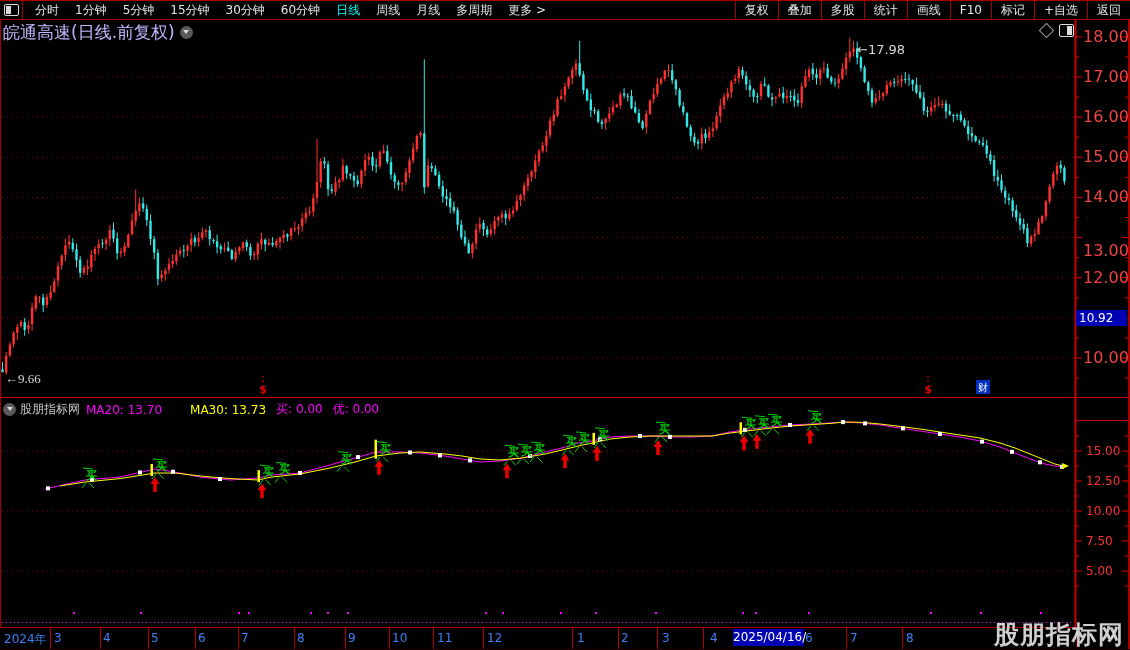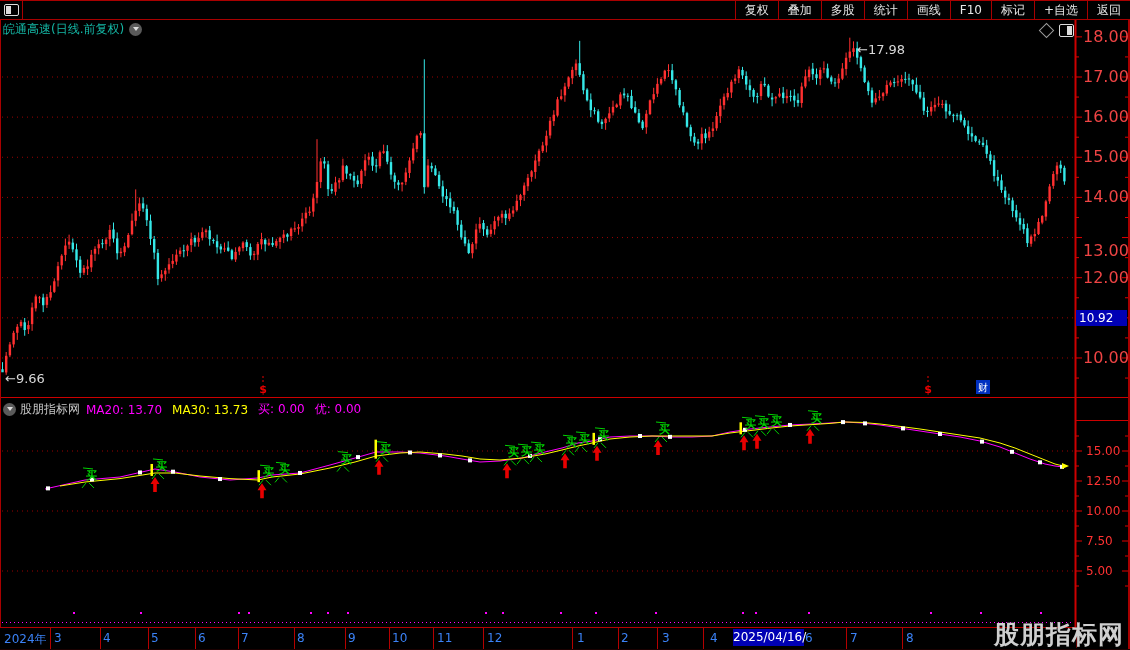--- a/index.html
+++ b/index.html
@@ -14,21 +14,21 @@
            border-bottom:1px solid #a80000;display:flex;align-items:center;color:#e6e6e6;font-size:12px;}
   .win-btn{width:22px;height:18px;border-right:1px solid #a80000;display:flex;align-items:center;justify-content:center;}
   .panel-glyph{width:13px;height:10px;border:1px solid #dcdcdc;border-radius:2px;position:relative;background:#000;}
   .panel-glyph::after{content:"";position:absolute;left:1px;top:1px;bottom:1px;width:5px;background:#dcdcdc;}
   .menu-left{display:flex;margin-left:4px;}
   .menu-left .mi{padding:0 8px;cursor:default;white-space:nowrap;}
   .menu-left .mi.active{color:#00ffff;}
   .menu-right{margin-left:auto;display:flex;height:100%;padding-left:16px;}
   .menu-right .mi{padding:0 9px;height:100%;display:flex;align-items:center;border-left:1px solid #a80000;white-space:nowrap;}
   
-  .title-row{position:absolute;left:3px;top:21px;display:flex;align-items:center;color:#14b8a6;font-size:12px;}
+  .title-row{position:absolute;left:3px;top:21px;display:flex;align-items:center;color:#c4b5fd;font-size:17px;}
   .chev-circle{width:13px;height:13px;border-radius:50%;background:#5a5a5a;margin-left:5px;position:relative;}
   .chev-circle::after{content:"";position:absolute;left:3.5px;top:4px;border-left:3px solid transparent;
       border-right:3px solid transparent;border-top:4px solid #dcdcdc;}
   .chart-corner-icons{position:absolute;left:1041px;top:24px;display:flex;align-items:center;gap:7px;}
   .diamond{width:9px;height:9px;border:1px solid #9a9a9a;transform:rotate(45deg);background:#000;}
   .panel-glyph2{width:13px;height:11px;border:1px solid #dcdcdc;border-radius:2px;position:relative;background:#000;}
   .panel-glyph2::after{content:"";position:absolute;right:1px;top:1px;bottom:1px;width:5px;background:#dcdcdc;}
   
   .plabel{position:absolute;left:1083px;color:#ef4444;font-size:16px;height:14px;line-height:14px;}
   .plabel-sub{position:absolute;left:1086px;color:#ff3232;font-size:12px;height:14px;line-height:14px;}
@@ -1078,20 +1078,33 @@
     </svg>
 
   <div class="frame-top"></div>
   <div class="frame-left"></div>
   <div class="frame-right"></div>
 
   <div class="menubar">
     <div class="win-btn">
       <div class="panel-glyph"></div>
     </div>
+    <div class="menu-left" id="menu-left">
+        <div class="mi">分时</div>
+        <div class="mi">1分钟</div>
+        <div class="mi">5分钟</div>
+        <div class="mi">15分钟</div>
+        <div class="mi">30分钟</div>
+        <div class="mi">60分钟</div>
+        <div class="mi active">日线</div>
+        <div class="mi">周线</div>
+        <div class="mi">月线</div>
+        <div class="mi">多周期</div>
+        <div class="mi">更多 &gt;</div>
+      </div>
     <div class="menu-right" id="menu-right">
         <div class="mi">复权</div>
         <div class="mi">叠加</div>
         <div class="mi">多股</div>
         <div class="mi">统计</div>
         <div class="mi">画线</div>
         <div class="mi">F10</div>
         <div class="mi">标记</div>
         <div class="mi">+自选</div>
         <div class="mi">返回</div>
@@ -1113,26 +1126,26 @@
       <div class="plabel" style="top: 110.14px;">16.00</div>
       <div class="plabel" style="top: 150.28px;">15.00</div>
       <div class="plabel" style="top: 190.42px;">14.00</div>
       <div class="plabel" style="top: 244px;">13.00</div>
       <div class="plabel" style="top: 270.7px;">12.00</div>
       <div class="plabel" style="top: 350.98px;">10.00</div>
     </div>
   <div class="last-price-tag">10.92</div>
 
   <div class="annot" style="left:857px;top:42px;">←17.98</div>
-  <div class="annot" style="left:5px;top:371px;">←9.66</div>
+  <div class="annot" style="left:5px;top:371px;font-family:Liberation Serif, serif;">←9.66</div>
 
   <div class="sub-header">
     <span class="chev-circle" style="margin:0;"></span>
     <span class="name">股朋指标网</span>
-    <span style="color:#ff00ff;margin-right:10px;">MA20: 13.70</span>
+    <span style="color:#ff00ff;margin-right:28px;">MA20: 13.70</span>
     <span style="color:#ffff00;margin-right:10px;">MA30: 13.73</span>
     <span style="color:#ff00ff;margin-right:10px;">买: 0.00</span>
     <span style="color:#ff00ff;">优: 0.00</span>
   </div>
 
   <div id="sub-axis-labels">
       <div class="plabel-sub" style="top: 444px;">15.00</div>
       <div class="plabel-sub" style="top: 474px;">12.50</div>
       <div class="plabel-sub" style="top: 504px;">10.00</div>
       <div class="plabel-sub" style="top: 534px;">7.50</div>

